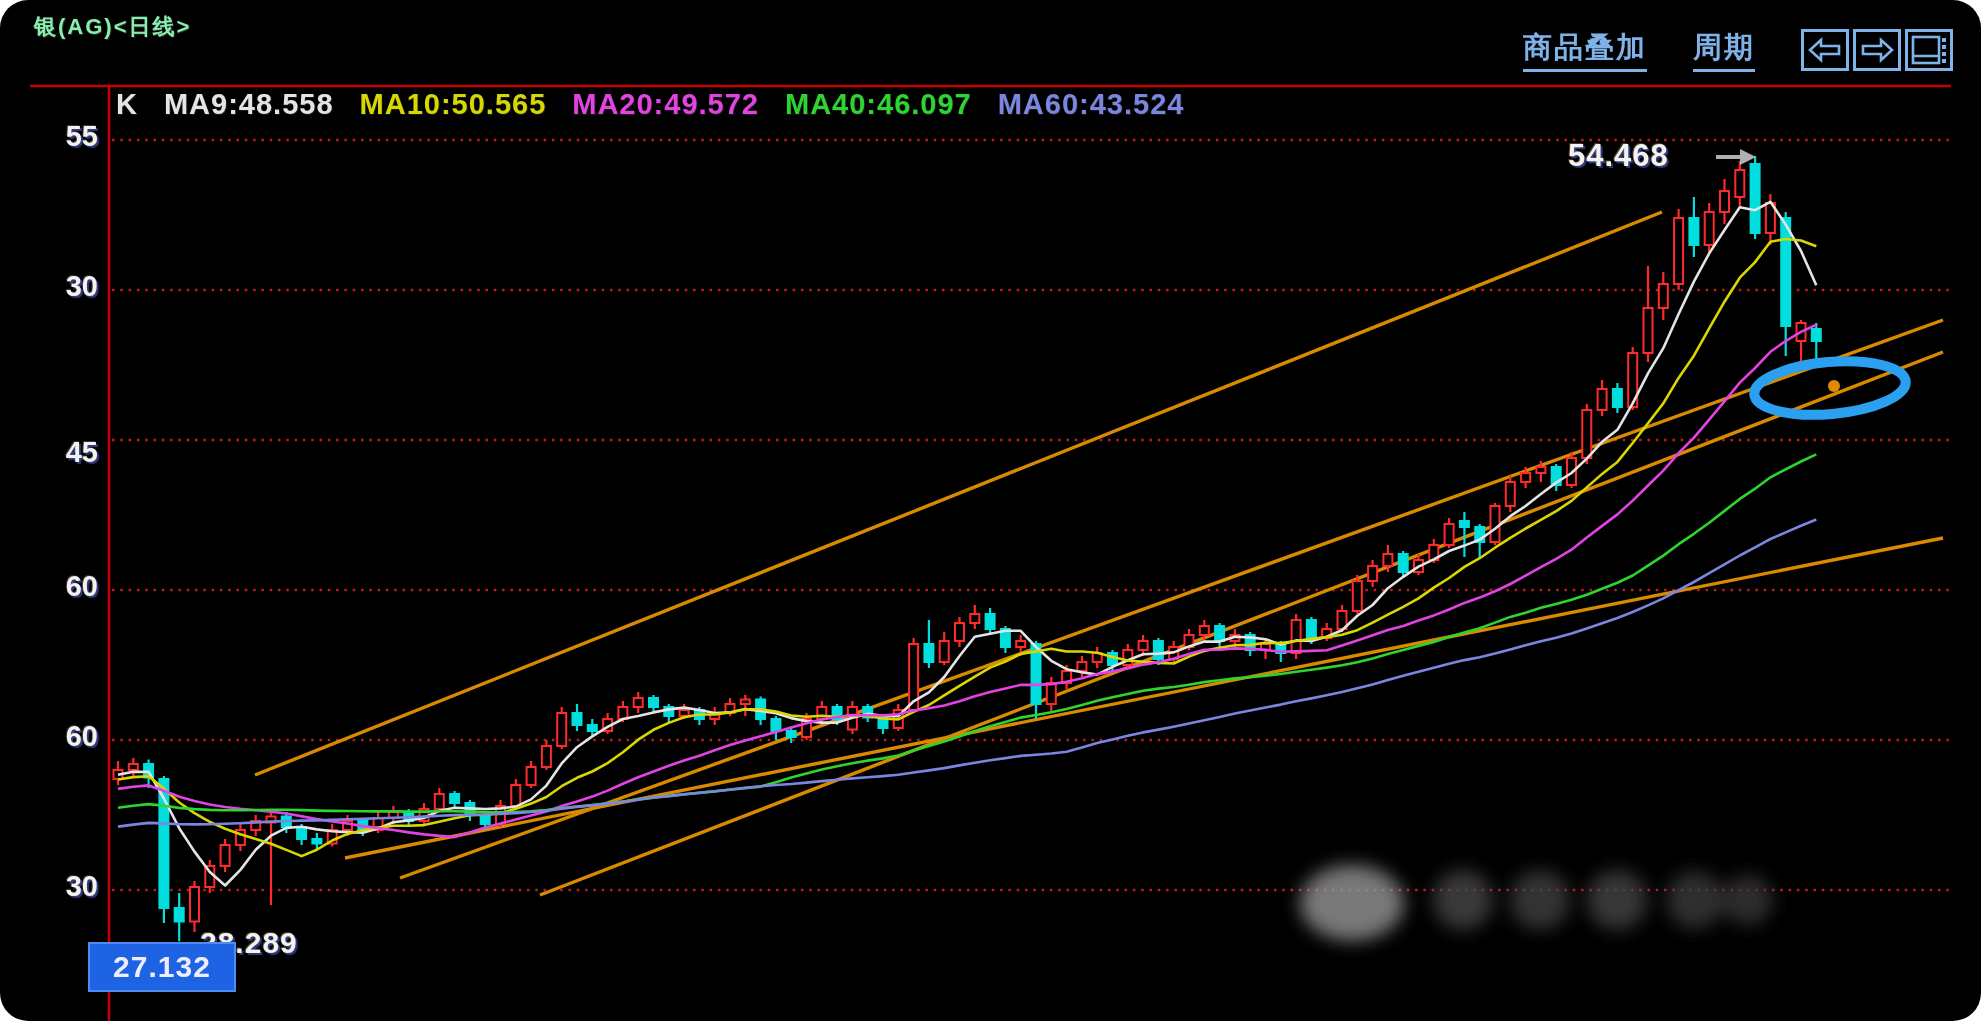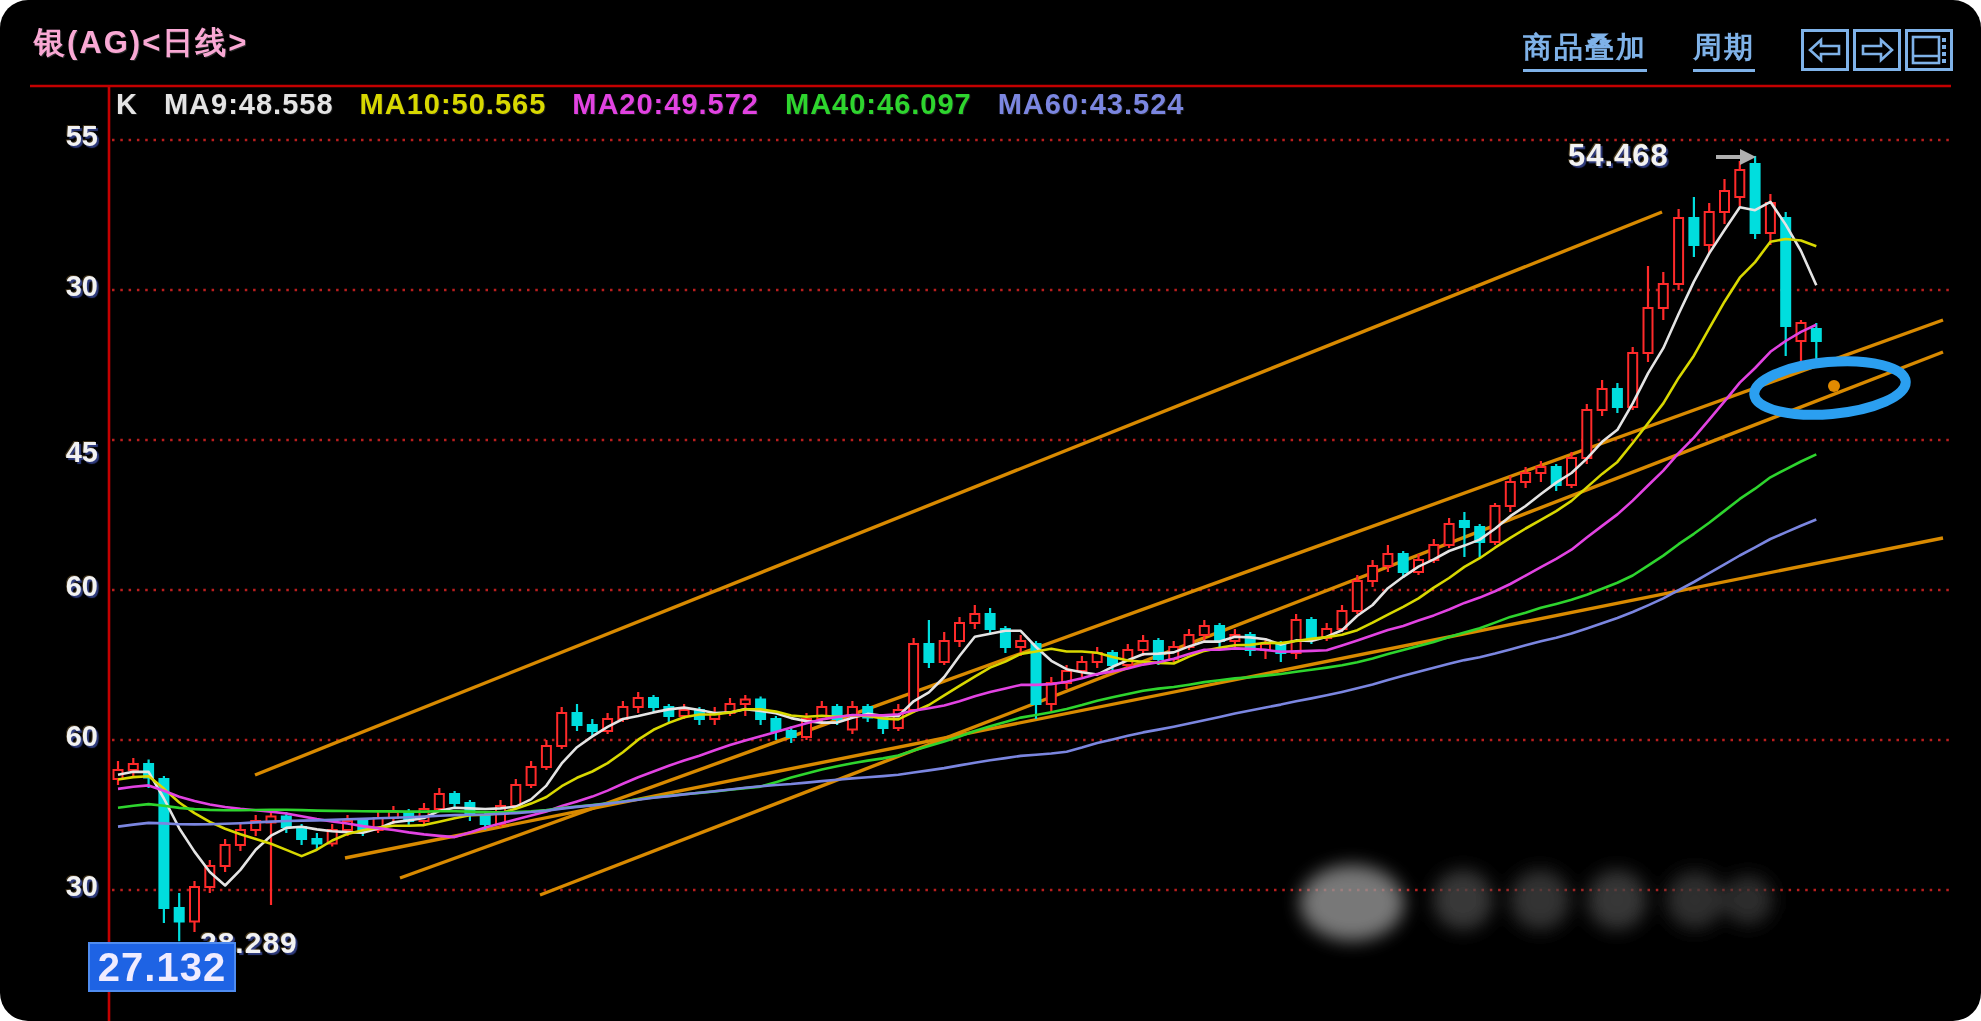--- a/index.html
+++ b/index.html
@@ -1,38 +1,38 @@
 <!DOCTYPE html>
 <html><head>
 <meta charset="utf-8">
 <style>
   html,body{margin:0;padding:0;background:#ffffff;font-family:"Liberation Sans",sans-serif;}
   .page{position:relative;width:1981px;height:1021px;background:#fff;overflow:hidden;}
   .screen{position:absolute;inset:0;background:#000;border-radius:28px;overflow:hidden;}
   svg.plot{position:absolute;left:0;top:0;}
   .layer{position:absolute;left:0;top:0;width:100%;height:100%;pointer-events:none;}
   .layer *{pointer-events:auto;}
-  .title{position:absolute;left:34px;top:22px;font-size:31px;font-weight:700;color:#f9a8d4;
+  .title{position:absolute;left:34px;top:12px;font-size:22px;font-weight:700;color:#86efac;
          letter-spacing:2px;text-shadow:1px 1px 0 #2a2a2a;}
   .legend{position:absolute;left:116px;top:88px;display:flex;gap:26px;align-items:baseline;
           font-size:29px;font-weight:700;letter-spacing:1px;white-space:nowrap;}
   .legend span{text-shadow:1px 1px 0 #1a1a1a;}
   .toplinks{position:absolute;right:28px;top:28px;display:flex;gap:46px;align-items:center;}
   .tlink{font-size:29px;font-weight:700;color:#7fb2e8;text-decoration:none;
          border-bottom:3px solid #7fb2e8;padding-bottom:1px;letter-spacing:2px;cursor:pointer;}
   .iconrow{display:flex;gap:4px;}
   .icobtn{width:48px;height:42px;border:3px solid #7fb2e8;box-sizing:border-box;display:flex;
           align-items:center;justify-content:center;background:#000;cursor:pointer;}
   .ytick{position:absolute;left:26px;width:72px;text-align:right;font-size:29px;font-weight:700;
          color:#f2f2f2;text-shadow:2px 2px 1px rgba(80,100,210,.6),-1px -1px 0 rgba(140,110,60,.45);}
   .anno{position:absolute;font-size:31px;font-weight:700;color:#f2f2f2;
         text-shadow:2px 2px 1px rgba(80,100,210,.6),-1px -1px 0 rgba(150,120,60,.5);letter-spacing:1px;}
   .minbox{position:absolute;left:88px;top:942px;width:148px;height:50px;background:#1e63e4;
           border:2px solid #4f8cf0;box-sizing:border-box;display:flex;align-items:center;
-          justify-content:center;font-size:40px;font-weight:700;color:#f0ecff;letter-spacing:1px;}
+          justify-content:center;font-size:30px;font-weight:700;color:#f0ecff;letter-spacing:1px;}
 </style>
 </head>
 <body>
 
 <div class="page">
   <div class="screen">
 
     <svg id="plot" class="plot" width="1981" height="1021" viewBox="0 0 1981 1021">
         <defs>
           <filter id="wblur" x="-60%" y="-60%" width="220%" height="220%">

